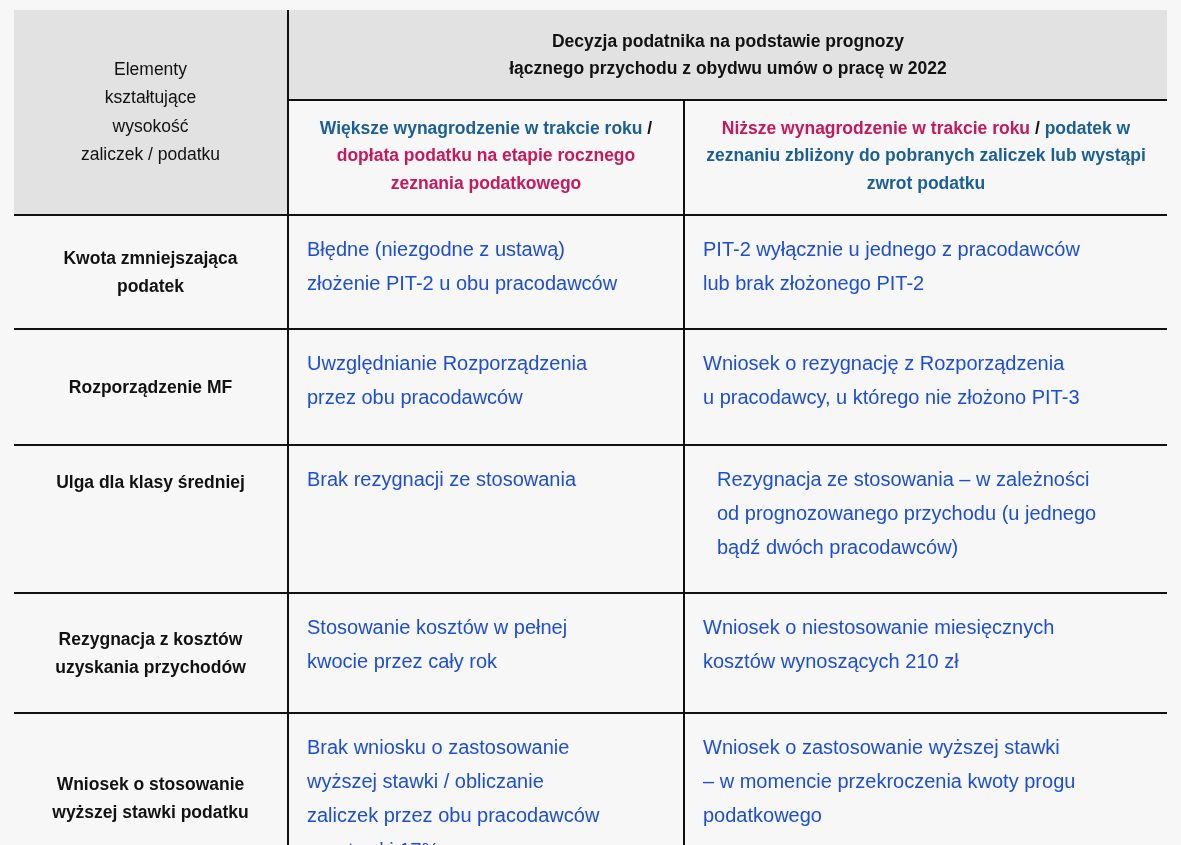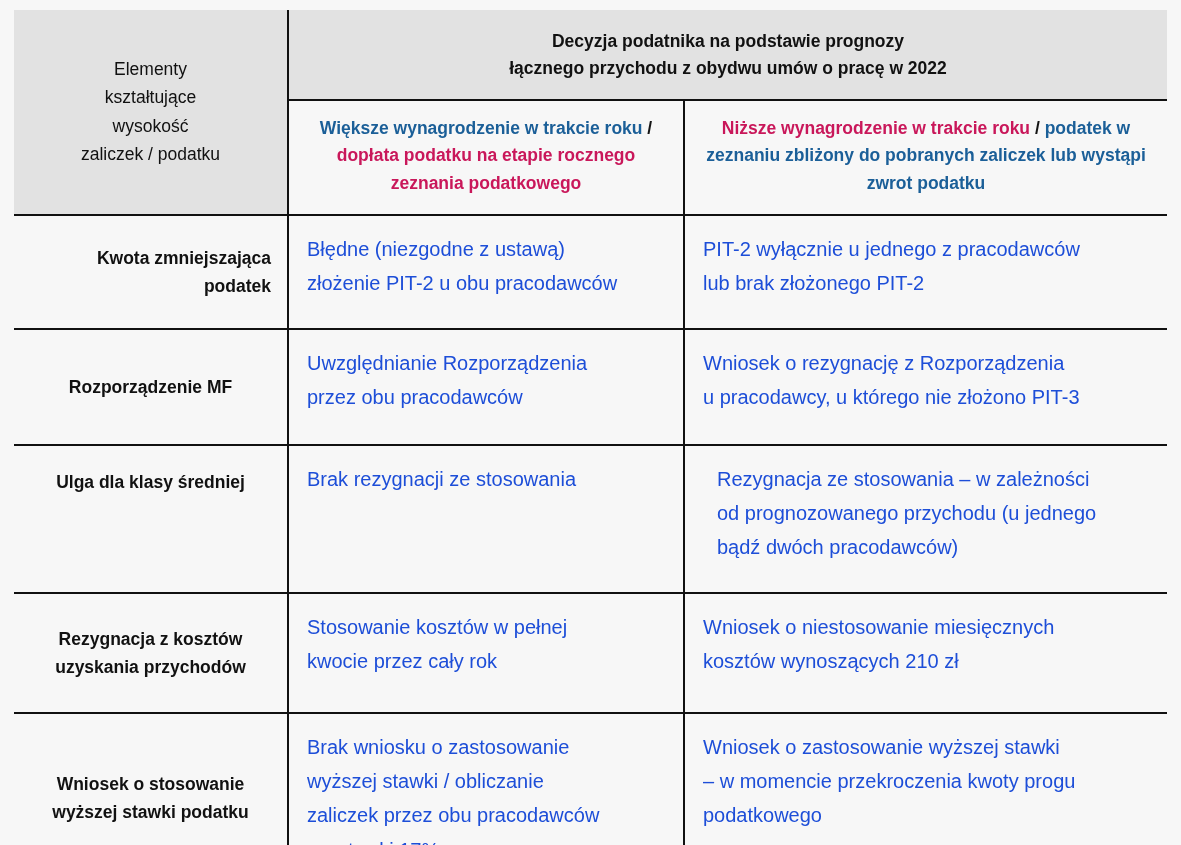--- a/index.html
+++ b/index.html
@@ -139,21 +139,21 @@
         <th class="span-head" colspan="2" style="white-space: pre-line;">Decyzja podatnika na podstawie prognozy
 łącznego przychodu z obydwu umów o pracę w 2022</th>
       </tr>
       <tr>
         <th class="sub-head divider"><span class="tx-blue">Większe wynagrodzenie w trakcie roku</span><span class="tx-black"> / </span><span class="tx-crimson">dopłata podatku na etapie rocznego zeznania podatkowego</span></th>
         <th class="sub-head"><span class="tx-crimson">Niższe wynagrodzenie w trakcie roku</span><span class="tx-black"> / </span><span class="tx-blue">podatek w zeznaniu zbliżony do pobranych zaliczek lub wystąpi zwrot podatku</span></th>
       </tr>
     </thead>
     <tbody>
       <tr class="r1">
-        <td class="rowlabel mid" style="white-space: pre-line; text-align: right;">Kwota zmniejszająca
+        <td class="rowlabel mid" style="white-space: pre-line;">Kwota zmniejszająca
 podatek</td>
         <td class="cell divider" style="white-space: pre-line;">Błędne (niezgodne z ustawą)
 złożenie PIT-2 u obu pracodawców</td>
         <td class="cell" style="white-space: pre-line;">PIT-2 wyłącznie u jednego z pracodawców
 lub brak złożonego PIT-2</td>
       </tr>
       <tr class="r2">
         <td class="rowlabel mid">Rozporządzenie MF</td>
         <td class="cell divider" style="white-space: pre-line;">Uwzględnianie Rozporządzenia
 przez obu  pracodawców</td>

